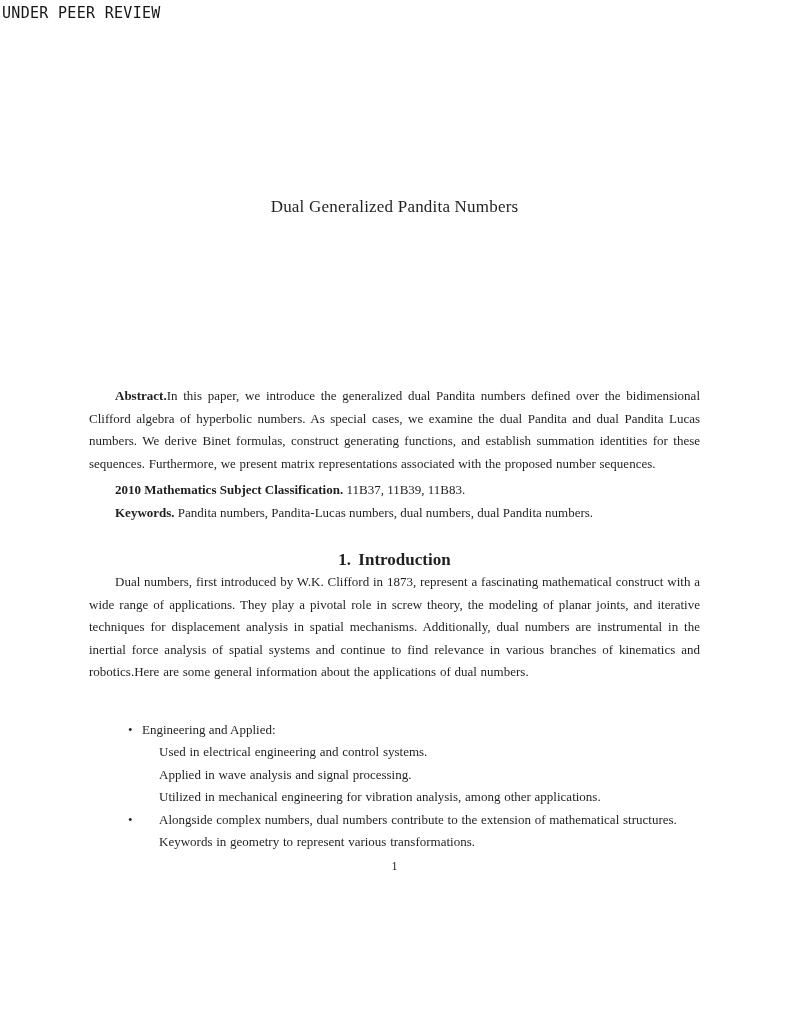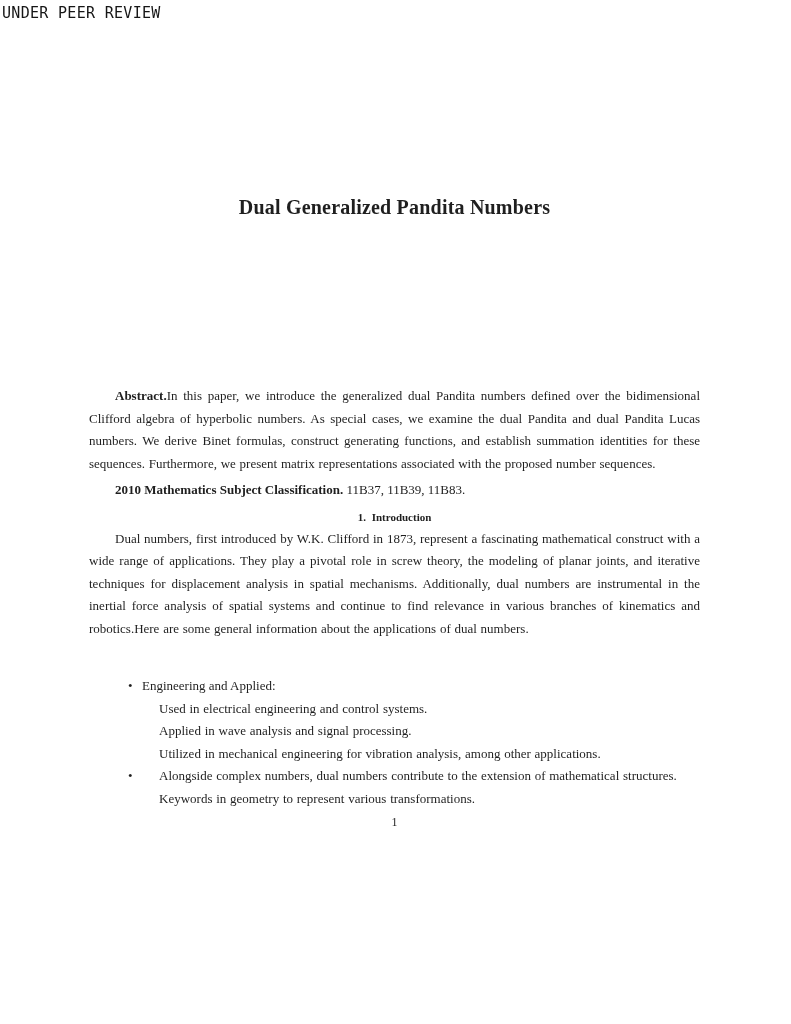--- a/index.html
+++ b/index.html
@@ -30,22 +30,22 @@
   .content {
     position: absolute;
     left: 89px;
     top: 0;
     width: 611px;
   }
   .paper-title {
     margin: 0;
     padding-top: 196px;
     text-align: center;
-    font-size: 20px;
-    font-weight: bold;
+    font-size: 17px;
+    font-weight: normal;
     line-height: 22px;
     letter-spacing: 0.2px;
   }
   .para {
     font-size: 13px;
     line-height: 22.5px;
     text-align: justify;
     margin: 0;
     word-spacing: 0.5px;
   }
@@ -53,23 +53,23 @@
   .bold { font-weight: bold; }
   .meta-line {
     font-size: 13px;
     line-height: 22.5px;
     margin: 0;
     text-indent: 26px;
     text-align: justify;
   }
   .msc-line { margin-top: 4px; }
   .section-heading {
-    margin: 4px 0 0 0;
+    margin: 25px 0 0 0;
     text-align: center;
-    font-size: 11px;
+    font-size: 17px;
     font-weight: bold;
     line-height: 22px;
     word-spacing: 3px;
   }
   .intro-para { margin-top: 0; text-indent: 26px; }
   .bullet-list { margin-top: 35px; }
   .bullet-item { position: relative; padding-left: 49px; }
   .bullet-glyph {
     position: absolute;
     left: 39px;
@@ -106,20 +106,21 @@
   <div class="watermark">UNDER PEER REVIEW</div>
 
   <div class="content">
 
     <h1 class="paper-title">Dual Generalized Pandita Numbers</h1>
 
     <p class="para abstract"><span class="bold">Abstract.</span><span>In this paper, we introduce the generalized dual Pandita numbers defined over the bidimensional Clifford algebra of hyperbolic numbers. As special cases, we examine the dual Pandita and dual Pandita Lucas numbers. We derive Binet formulas, construct generating functions, and establish summation identities for these sequences. Furthermore, we present matrix representations associated with the proposed number sequences.</span></p>
 
     <p class="meta-line msc-line"><span class="bold">2010 Mathematics Subject Classification.</span><span> 11B37, 11B39, 11B83.</span></p>
 
+    <p class="meta-line"><span class="bold">Keywords.</span><span> Pandita numbers, Pandita-Lucas numbers, dual numbers, dual Pandita numbers.</span></p>
 
     <h2 class="section-heading">1. Introduction</h2>
 
     <p class="para intro-para">Dual numbers, first introduced by W.K. Clifford in 1873, represent a fascinating mathematical construct with a wide range of applications. They play a pivotal role in screw theory, the modeling of planar joints, and iterative techniques for displacement analysis in spatial mechanisms. Additionally, dual numbers are instrumental in the inertial force analysis of spatial systems and continue to find relevance in various branches of kinematics and robotics.Here are some general information about the applications of dual numbers.</p>
 
     <div class="bullet-list">
 
       <div class="bullet-item">
         <span class="bullet-glyph">•</span>
         <span class="item-label">Engineering and Applied:</span>

